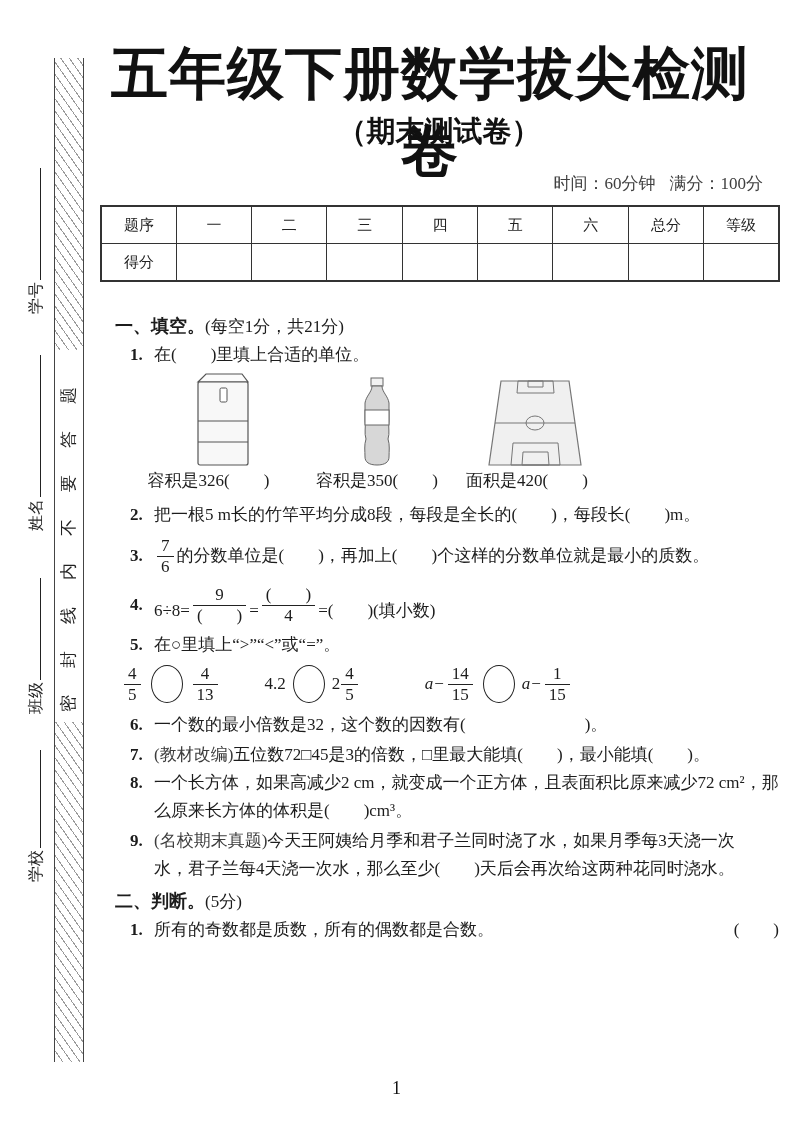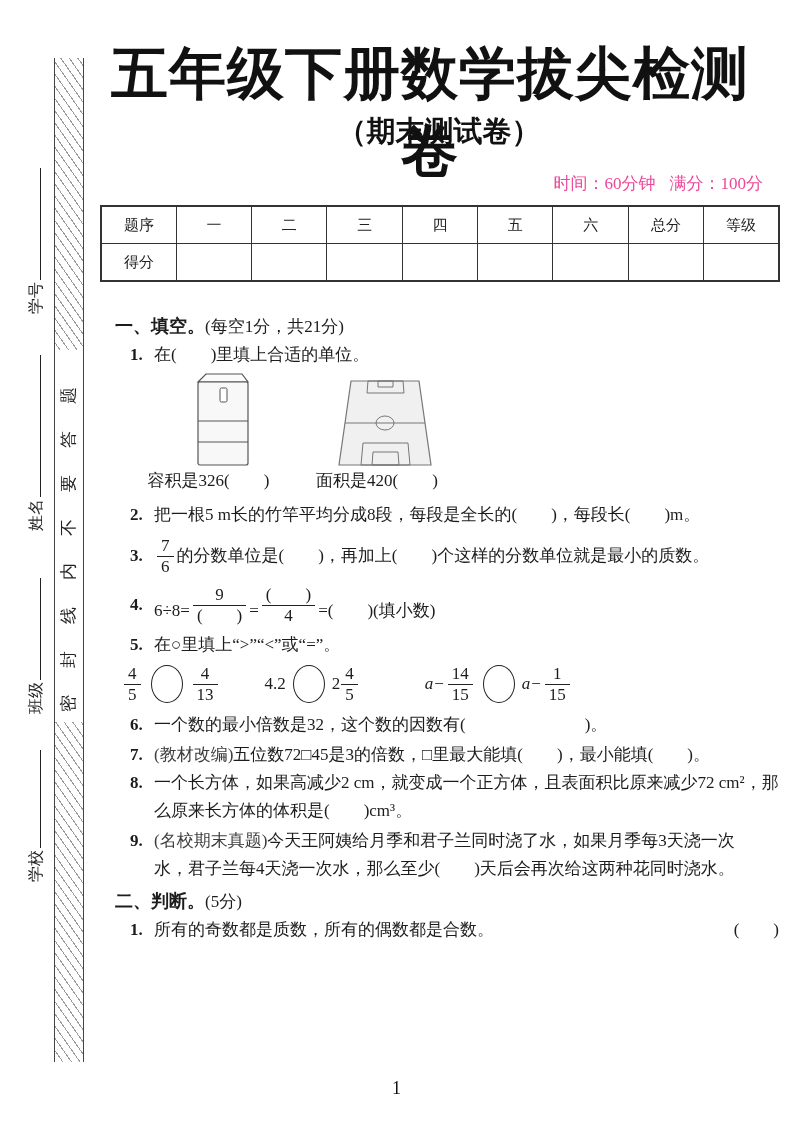--- a/index.html
+++ b/index.html
@@ -15,21 +15,21 @@
     font-size:17px;letter-spacing:27px;text-align:center;white-space:nowrap;color:#222;}
   .side-field{position:absolute;left:24px;width:24px;}
   .side-inner{position:absolute;left:0;top:0;height:24px;line-height:24px;
     transform-origin:0 0;white-space:nowrap;font-size:16px;color:#222;display:flex;align-items:baseline;}
   .uline{display:inline-block;border-bottom:1px solid #222;height:5px;margin-left:2px;}
   
   .title{position:absolute;left:105px;top:36px;width:650px;text-align:center;
     font-family:"Liberation Sans",sans-serif;font-weight:700;font-size:57px;letter-spacing:1px;color:#111;}
   .subtitle{position:absolute;left:105px;top:112px;width:668px;text-align:center;
     font-family:"Liberation Sans",sans-serif;font-weight:700;font-size:29px;color:#111;}
-  .meta{position:absolute;left:105px;top:172px;width:658px;text-align:right;font-size:17px;color:#ec4899;}
+  .meta{position:absolute;left:105px;top:172px;width:658px;text-align:right;font-size:17px;color:#404040;}
   .meta span{margin-left:14px;}
   
   .score-table{position:absolute;left:100px;top:205px;width:680px;border-collapse:collapse;table-layout:fixed;}
   .score-table td{border:1px solid #333;height:36px;text-align:center;font-size:15px;color:#222;padding:0;}
   .score-table{border:2px solid #333;}
   
   .content{position:absolute;left:115px;top:300px;width:670px;font-size:17px;line-height:28px;}
   .sec-head{margin-top:12px;font-weight:700;font-size:18px;white-space:nowrap;}
   .sec-head .note{font-weight:400;font-size:17px;}
   .q{display:flex;padding-left:15px;margin:0;}
@@ -148,20 +148,30 @@
             <polygon points="3,11 11,3 47,3 53,11" fill="#fbfbfb" stroke="#555" stroke-width="1.2"></polygon>
             <rect x="3" y="11" width="50" height="83" rx="2" fill="#f8f8f8" stroke="#555" stroke-width="1.2"></rect>
             <rect x="25" y="17" width="7" height="14" rx="1.5" fill="#fff" stroke="#555"></rect>
             <line x1="3" y1="50" x2="53" y2="50" stroke="#555"></line>
             <line x1="3" y1="71" x2="53" y2="71" stroke="#555"></line>
           </svg>
         </div>
         <div class="caption">容积是326(　　)</div>
       </div>
       <div class="img-cell">
+        <div class="img-box">
+          <svg width="32" height="90" viewBox="0 0 32 90">
+            <rect x="10" y="1" width="12" height="8" fill="#f2f2f2" stroke="#666"></rect>
+            <path d="M11,9 C11,15 5,19 4,26 L4,44 C5,50 3,56 5,62 C3,68 4,74 4,80 C4,85 8,88 16,88 C24,88 28,85 28,80 C28,74 29,68 27,62 C29,56 27,50 28,44 L28,26 C27,19 21,15 21,9 Z" fill="#d7d7d7" stroke="#666"></path>
+            <rect x="4" y="33" width="24" height="15" fill="#fff" stroke="#666"></rect>
+          </svg>
+        </div>
+        <div class="caption">容积是350(　　)</div>
+      </div>
+      <div class="img-cell">
         <div class="img-box" style="padding-left:16px;">
           <svg width="96" height="88" viewBox="0 0 96 88">
             <polygon points="14,2 82,2 94,86 2,86" fill="#f0f0f0" stroke="#777" stroke-width="1.2"></polygon>
             <polygon points="31,2 66,2 67,14 30,14" fill="none" stroke="#777"></polygon>
             <polygon points="41,2 56,2 56,8 41,8" fill="none" stroke="#777"></polygon>
             <line x1="8" y1="44" x2="88" y2="44" stroke="#777"></line>
             <ellipse cx="48" cy="44" rx="9" ry="7" fill="none" stroke="#777"></ellipse>
             <polygon points="26,64 71,64 73,86 24,86" fill="none" stroke="#777"></polygon>
             <polygon points="36,73 61,73 62,86 35,86" fill="none" stroke="#777"></polygon>
           </svg>

